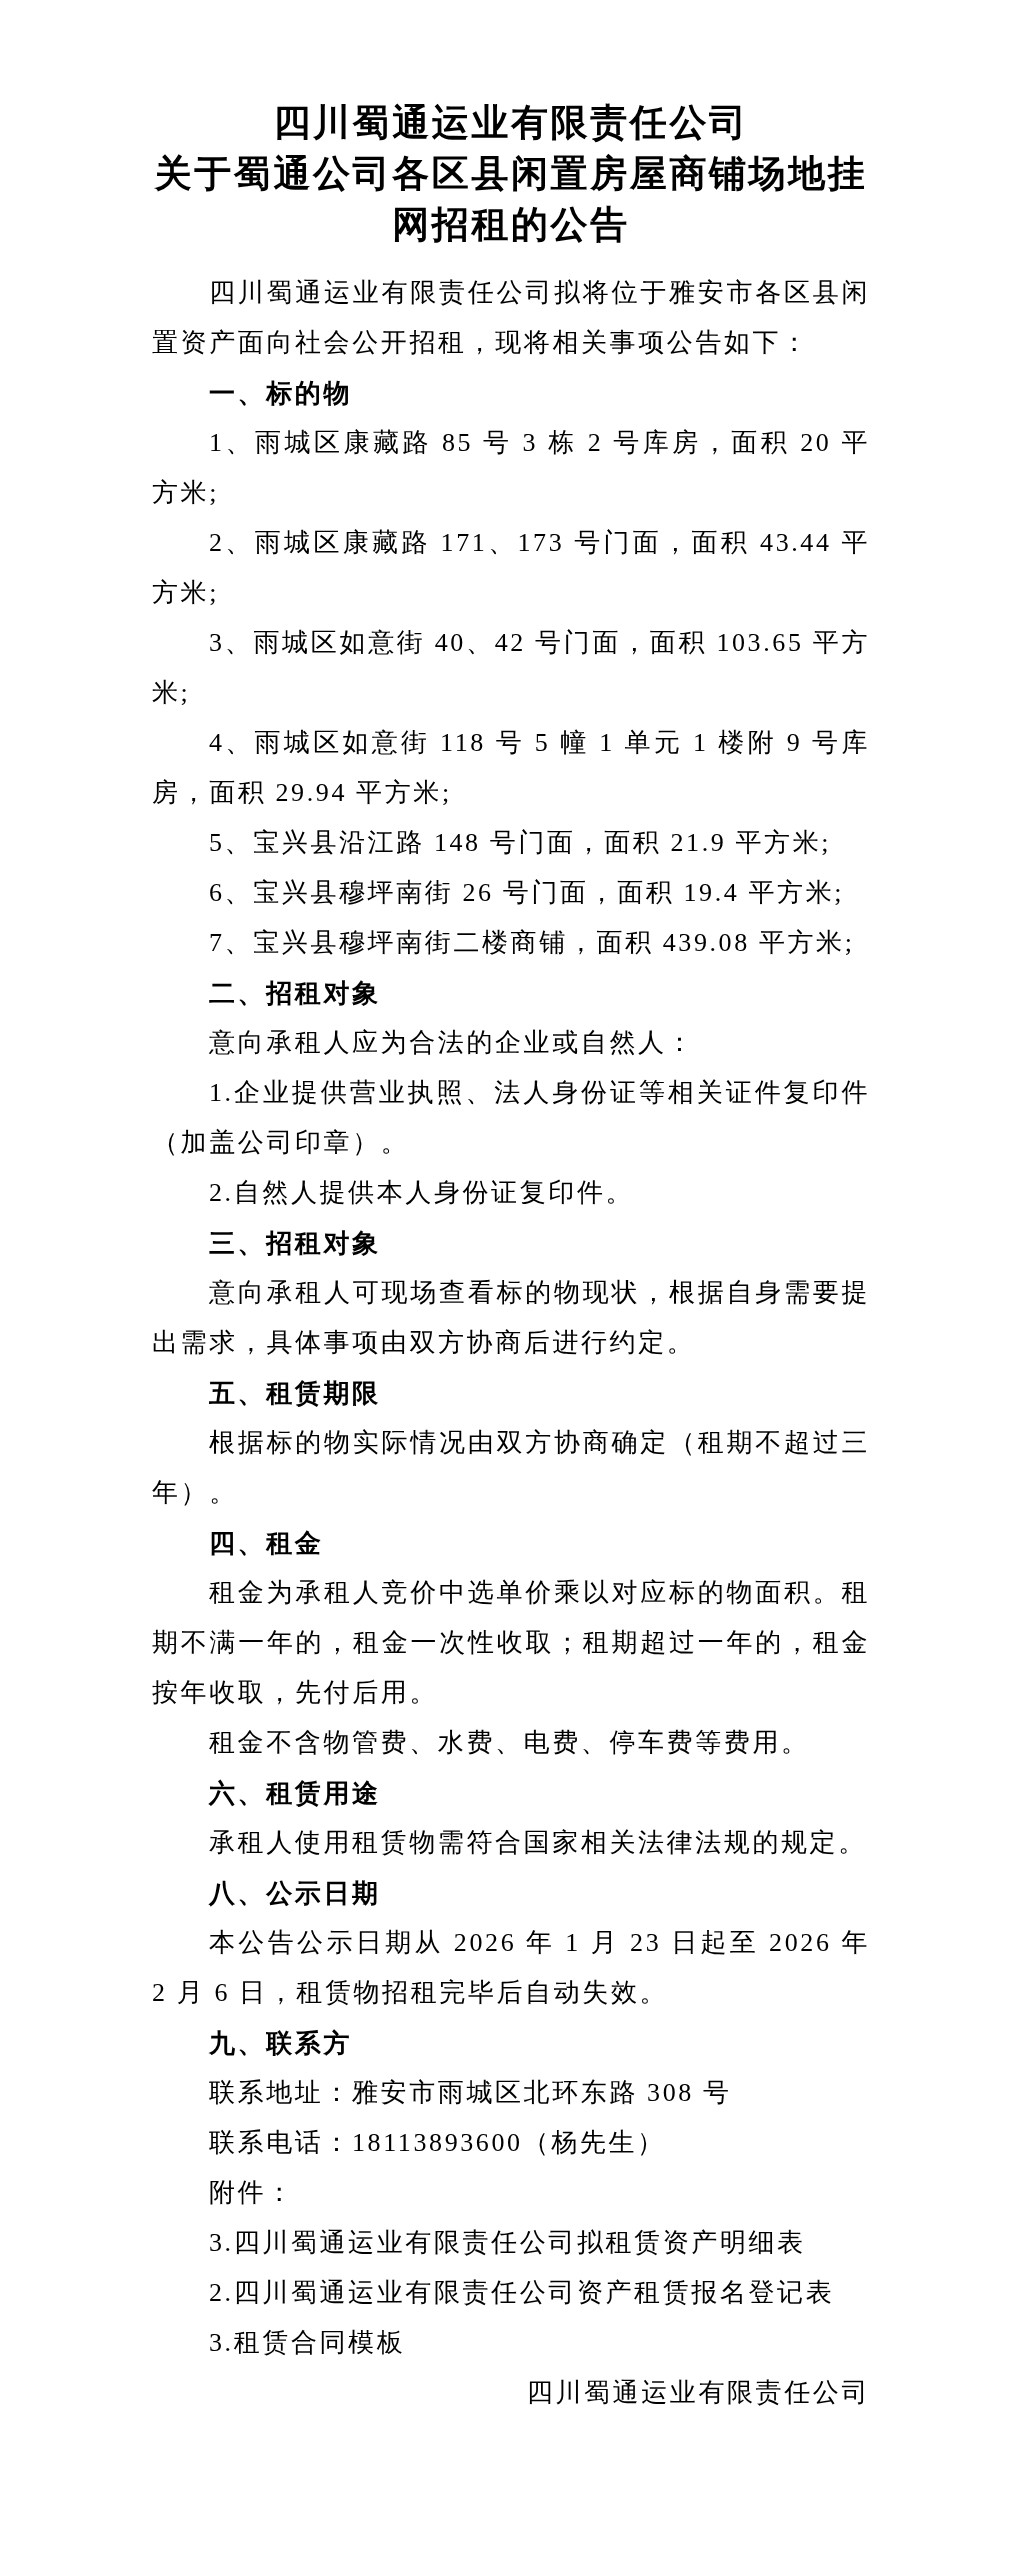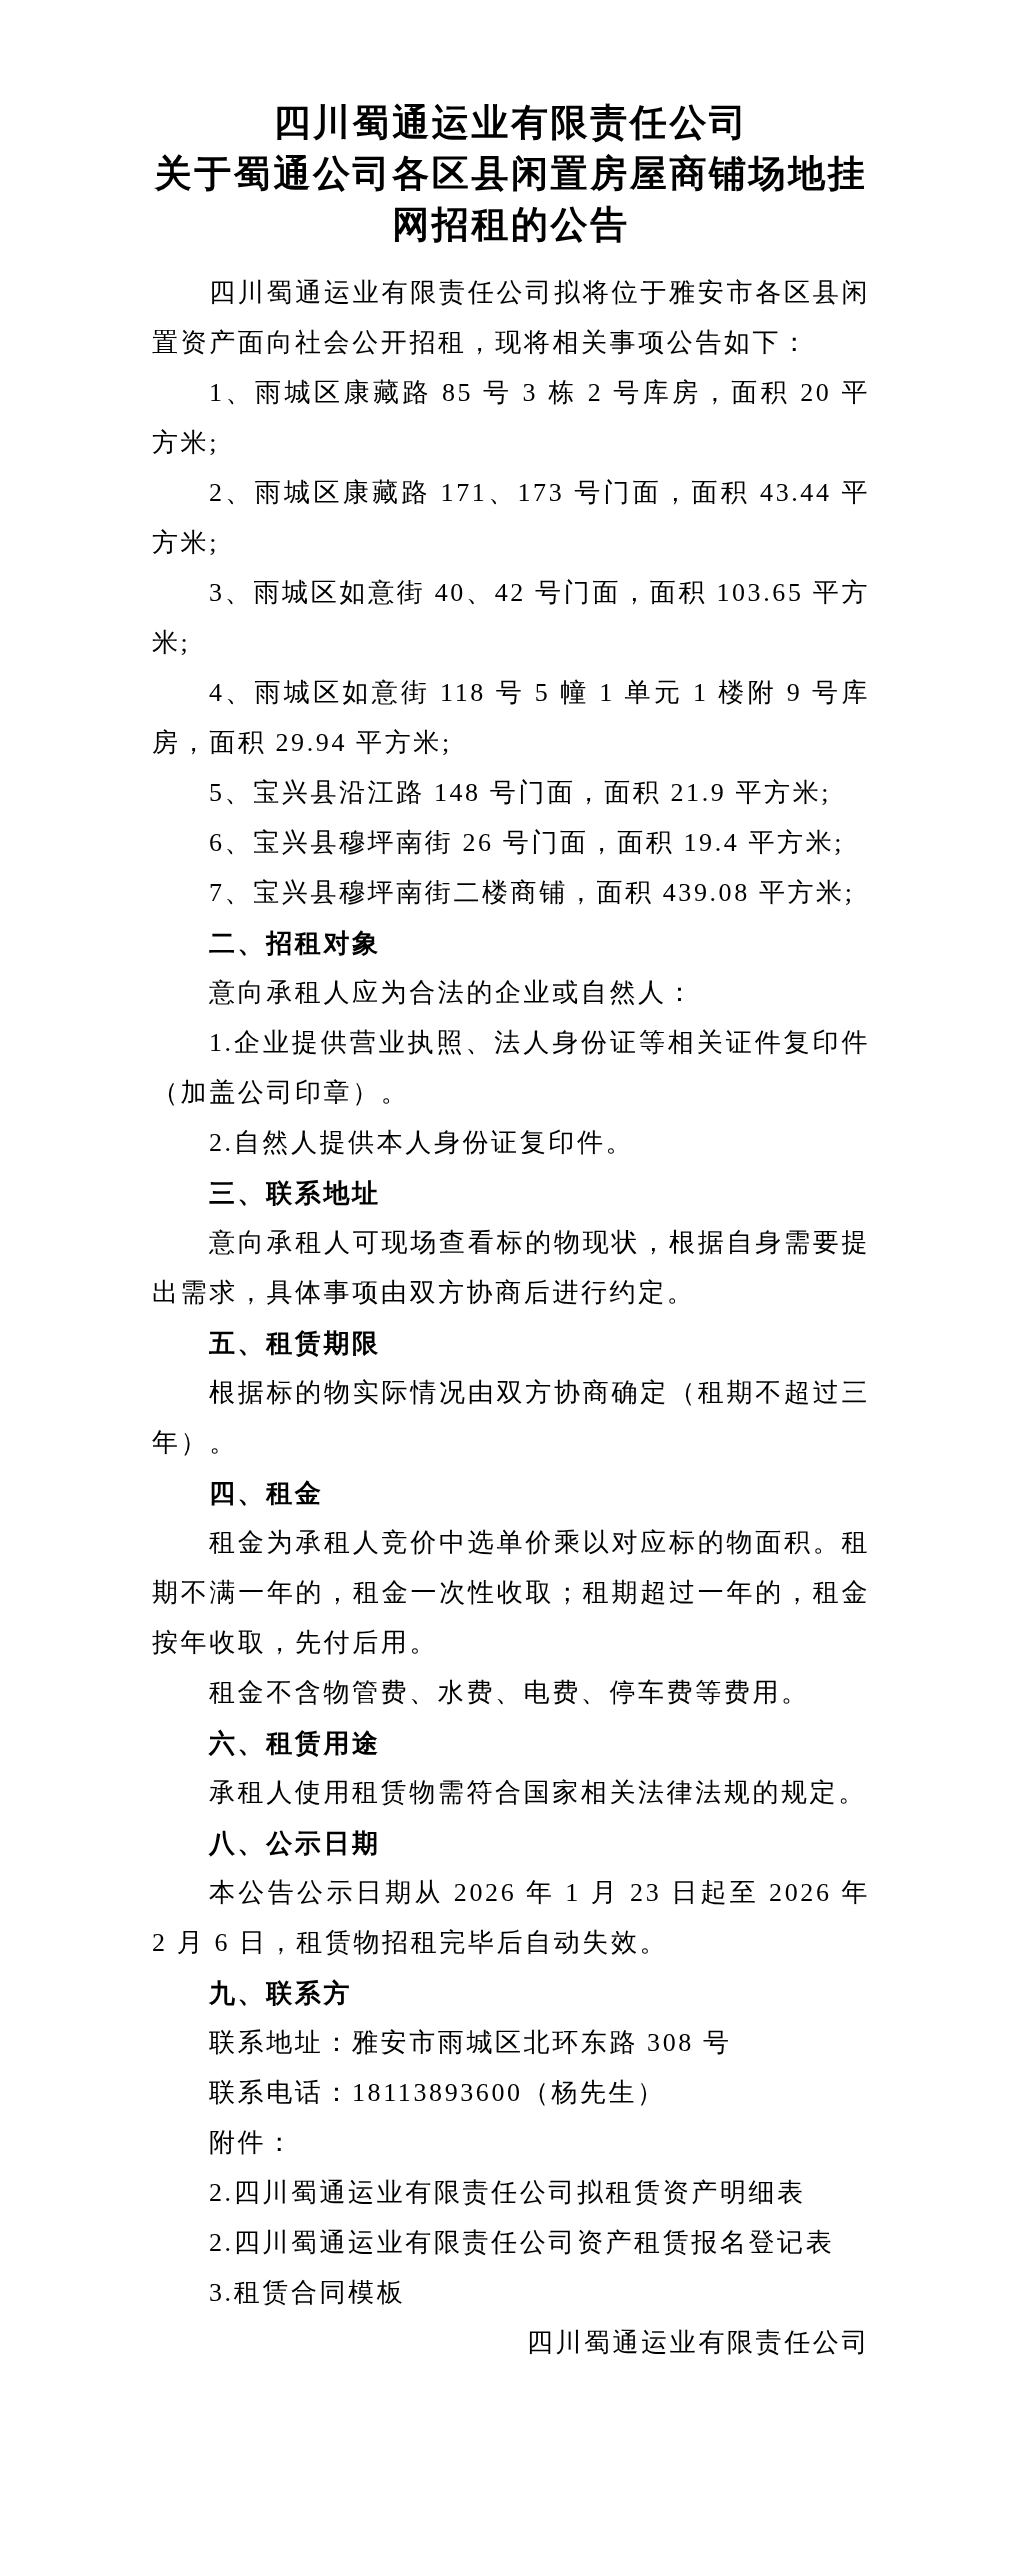--- a/index.html
+++ b/index.html
@@ -58,38 +58,39 @@
 
   <h1 class="title">
     <span class="title-line">四川蜀通运业有限责任公司</span>
     <span class="title-line">关于蜀通公司各区县闲置房屋商铺场地挂</span>
     <span class="title-line">网招租的公告</span>
   </h1>
 
   <p class="para">四川蜀通运业有限责任公司拟将位于雅安市各区县闲置资产面向社会公开招租，现将相关事项公告如下：</p>
 
   <section>
+    <h2 class="heading">一、标的物</h2>
     <p class="para">1、雨城区康藏路 85 号 3 栋 2 号库房，面积 20 平方米;</p>
     <p class="para">2、雨城区康藏路 171、173 号门面，面积 43.44 平方米;</p>
     <p class="para">3、雨城区如意街 40、42 号门面，面积 103.65 平方米;</p>
     <p class="para">4、雨城区如意街 118 号 5 幢 1 单元 1 楼附 9 号库房，面积 29.94 平方米;</p>
     <p class="para">5、宝兴县沿江路 148 号门面，面积 21.9 平方米;</p>
     <p class="para">6、宝兴县穆坪南街 26 号门面，面积 19.4 平方米;</p>
     <p class="para">7、宝兴县穆坪南街二楼商铺，面积 439.08 平方米;</p>
   </section>
 
   <section>
     <h2 class="heading">二、招租对象</h2>
     <p class="para">意向承租人应为合法的企业或自然人：</p>
     <p class="para">1.企业提供营业执照、法人身份证等相关证件复印件（加盖公司印章）。</p>
     <p class="para">2.自然人提供本人身份证复印件。</p>
   </section>
 
   <section>
-    <h2 class="heading">三、联系地址</h2>
+    <h2 class="heading">三、招租对象</h2>
     <p class="para">意向承租人可现场查看标的物现状，根据自身需要提出需求，具体事项由双方协商后进行约定。</p>
   </section>
 
   <section>
     <h2 class="heading">五、租赁期限</h2>
     <p class="para">根据标的物实际情况由双方协商确定（租期不超过三年）。</p>
   </section>
 
   <section>
     <h2 class="heading">四、租金</h2>
@@ -106,21 +107,21 @@
   <section>
     <h2 class="heading">八、公示日期</h2>
     <p class="para">本公告公示日期从 2026 年 1 月 23 日起至 2026 年 2 月 6 日，租赁物招租完毕后自动失效。</p>
   </section>
 
   <section>
     <h2 class="heading">九、联系方</h2>
     <p class="para">联系地址：雅安市雨城区北环东路 308 号</p>
     <p class="para">联系电话：18113893600（杨先生）</p>
     <p class="para">附件：</p>
-    <p class="para">2.四川蜀通运业有限责任公司拟租赁资产明细表</p>
+    <p class="para">3.四川蜀通运业有限责任公司拟租赁资产明细表</p>
     <p class="para">2.四川蜀通运业有限责任公司资产租赁报名登记表</p>
     <p class="para">3.租赁合同模板</p>
   </section>
 
   <div>
     <p class="signature">四川蜀通运业有限责任公司</p>
 
   </div>
 
 </div>

